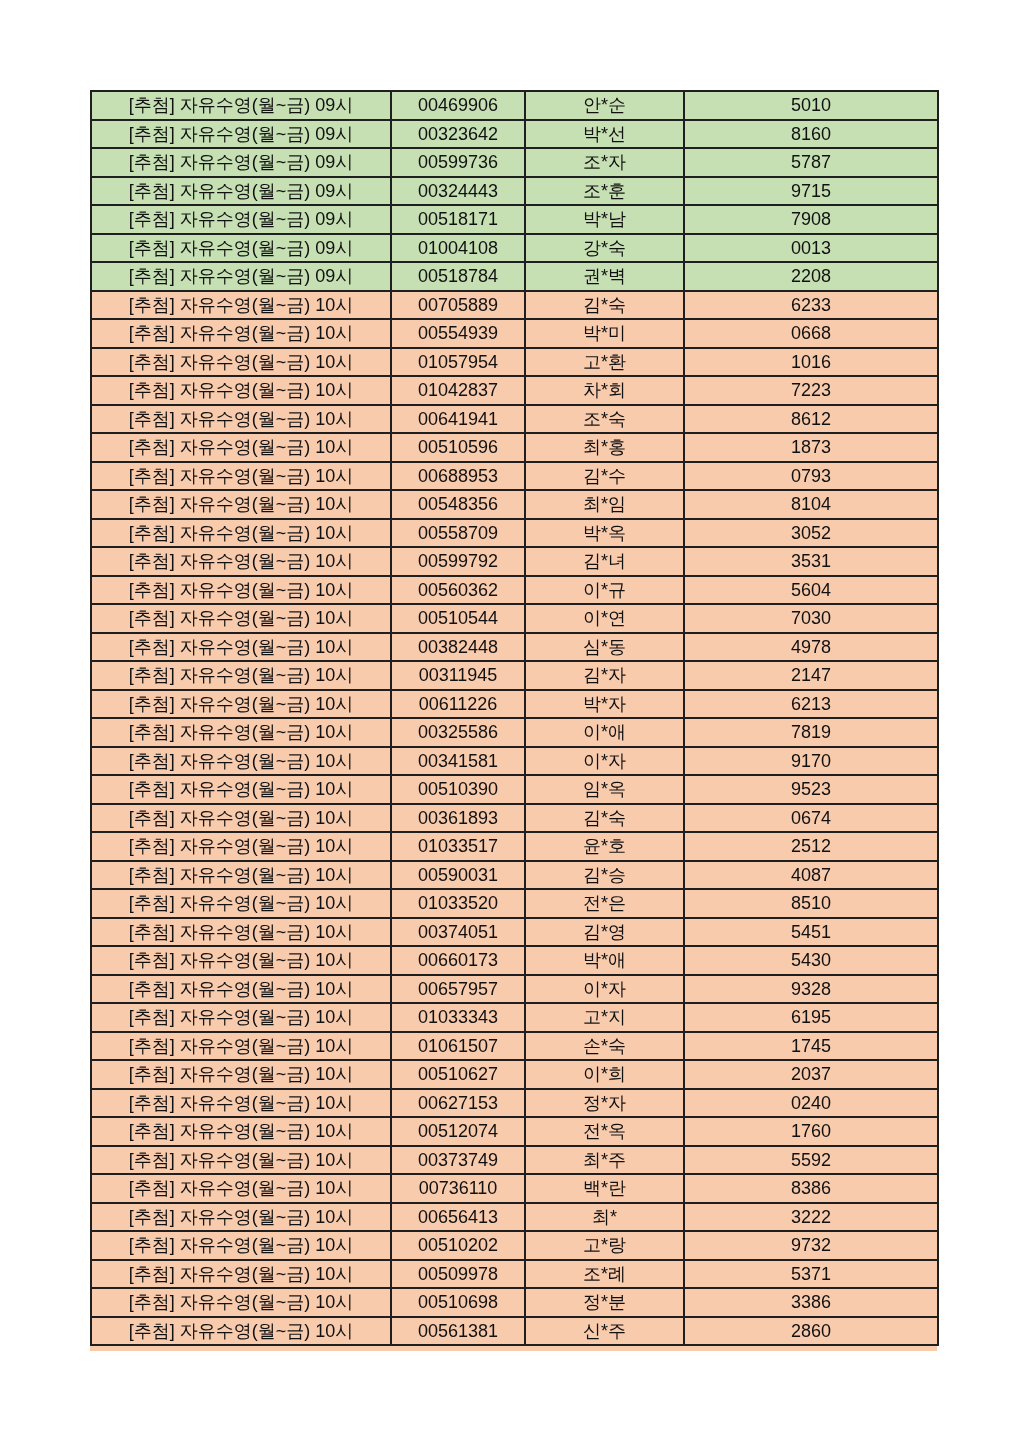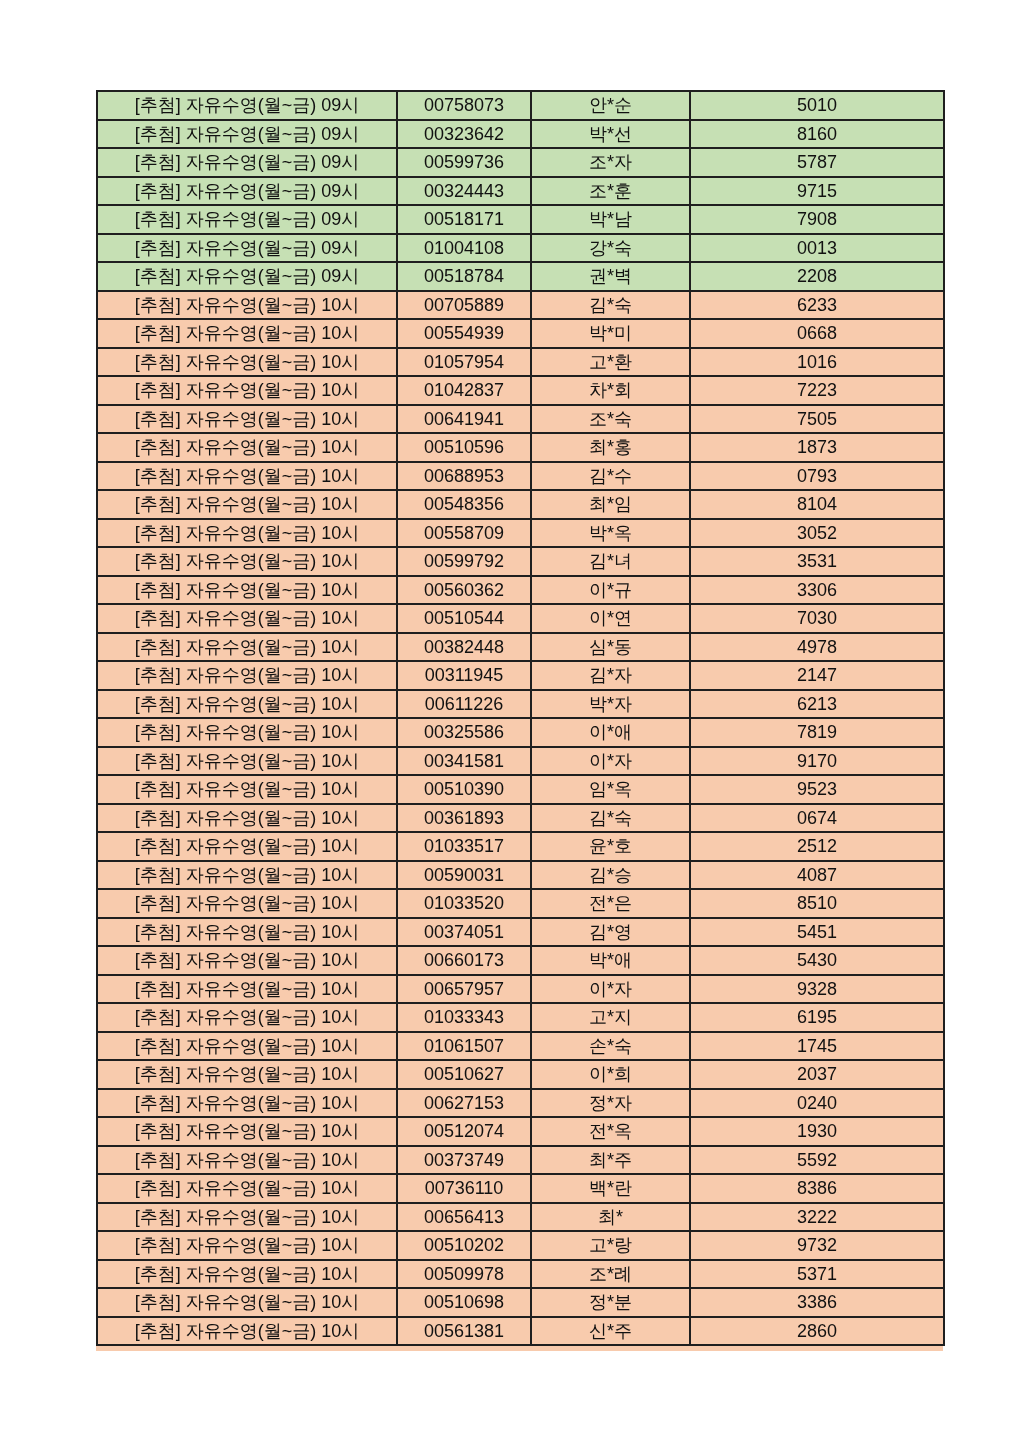--- a/index.html
+++ b/index.html
@@ -9,21 +9,21 @@
   body {
     width: 1024px;
     height: 1448px;
     background: var(--page-bg, #ffffff);
     font-family: "Liberation Sans", "DejaVu Sans", sans-serif;
     position: relative;
     overflow: hidden;
   }
   .table-wrap {
     position: absolute;
-    left: 96px;
+    left: 90px;
     top: 90px;
     width: 847px;
   }
   table.results {
     border-collapse: collapse;
     table-layout: fixed;
     width: 847px;
   }
   table.results td {
     border: 2px solid var(--border, #1f1f1f);
@@ -52,21 +52,21 @@
   <table class="results">
     <colgroup>
       <col style="width:300px">
       <col style="width:134px">
       <col style="width:159px">
       <col style="width:254px">
     </colgroup>
     <tbody>
         <tr class="green">
           <td>[추첨] 자유수영(월~금) 09시</td>
-          <td>00758073</td>
+          <td>00469906</td>
           <td>안*순</td>
           <td>5010</td>
         </tr>
         <tr class="green">
           <td>[추첨] 자유수영(월~금) 09시</td>
           <td>00323642</td>
           <td>박*선</td>
           <td>8160</td>
         </tr>
         <tr class="green">
@@ -120,21 +120,21 @@
         <tr class="orange">
           <td>[추첨] 자유수영(월~금) 10시</td>
           <td>01042837</td>
           <td>차*회</td>
           <td>7223</td>
         </tr>
         <tr class="orange">
           <td>[추첨] 자유수영(월~금) 10시</td>
           <td>00641941</td>
           <td>조*숙</td>
-          <td>7505</td>
+          <td>8612</td>
         </tr>
         <tr class="orange">
           <td>[추첨] 자유수영(월~금) 10시</td>
           <td>00510596</td>
           <td>최*홍</td>
           <td>1873</td>
         </tr>
         <tr class="orange">
           <td>[추첨] 자유수영(월~금) 10시</td>
           <td>00688953</td>
@@ -156,21 +156,21 @@
         <tr class="orange">
           <td>[추첨] 자유수영(월~금) 10시</td>
           <td>00599792</td>
           <td>김*녀</td>
           <td>3531</td>
         </tr>
         <tr class="orange">
           <td>[추첨] 자유수영(월~금) 10시</td>
           <td>00560362</td>
           <td>이*규</td>
-          <td>3306</td>
+          <td>5604</td>
         </tr>
         <tr class="orange">
           <td>[추첨] 자유수영(월~금) 10시</td>
           <td>00510544</td>
           <td>이*연</td>
           <td>7030</td>
         </tr>
         <tr class="orange">
           <td>[추첨] 자유수영(월~금) 10시</td>
           <td>00382448</td>
@@ -270,21 +270,21 @@
         <tr class="orange">
           <td>[추첨] 자유수영(월~금) 10시</td>
           <td>00627153</td>
           <td>정*자</td>
           <td>0240</td>
         </tr>
         <tr class="orange">
           <td>[추첨] 자유수영(월~금) 10시</td>
           <td>00512074</td>
           <td>전*옥</td>
-          <td>1930</td>
+          <td>1760</td>
         </tr>
         <tr class="orange">
           <td>[추첨] 자유수영(월~금) 10시</td>
           <td>00373749</td>
           <td>최*주</td>
           <td>5592</td>
         </tr>
         <tr class="orange">
           <td>[추첨] 자유수영(월~금) 10시</td>
           <td>00736110</td>

